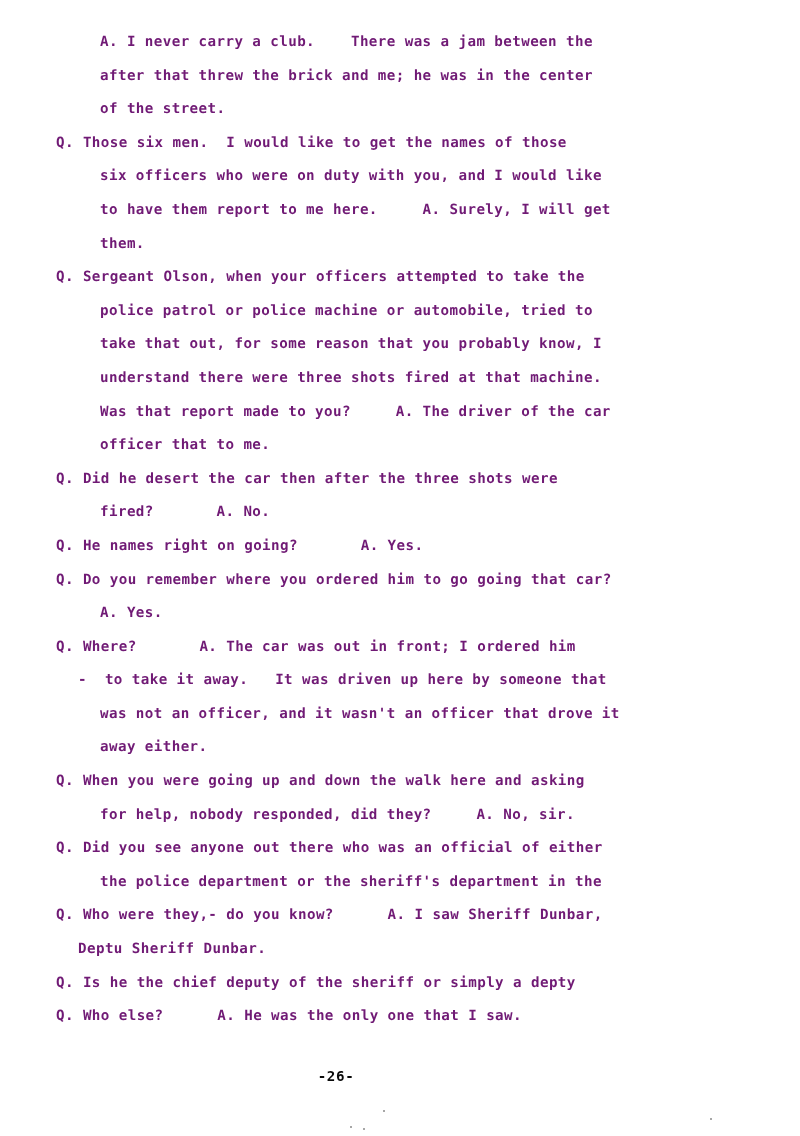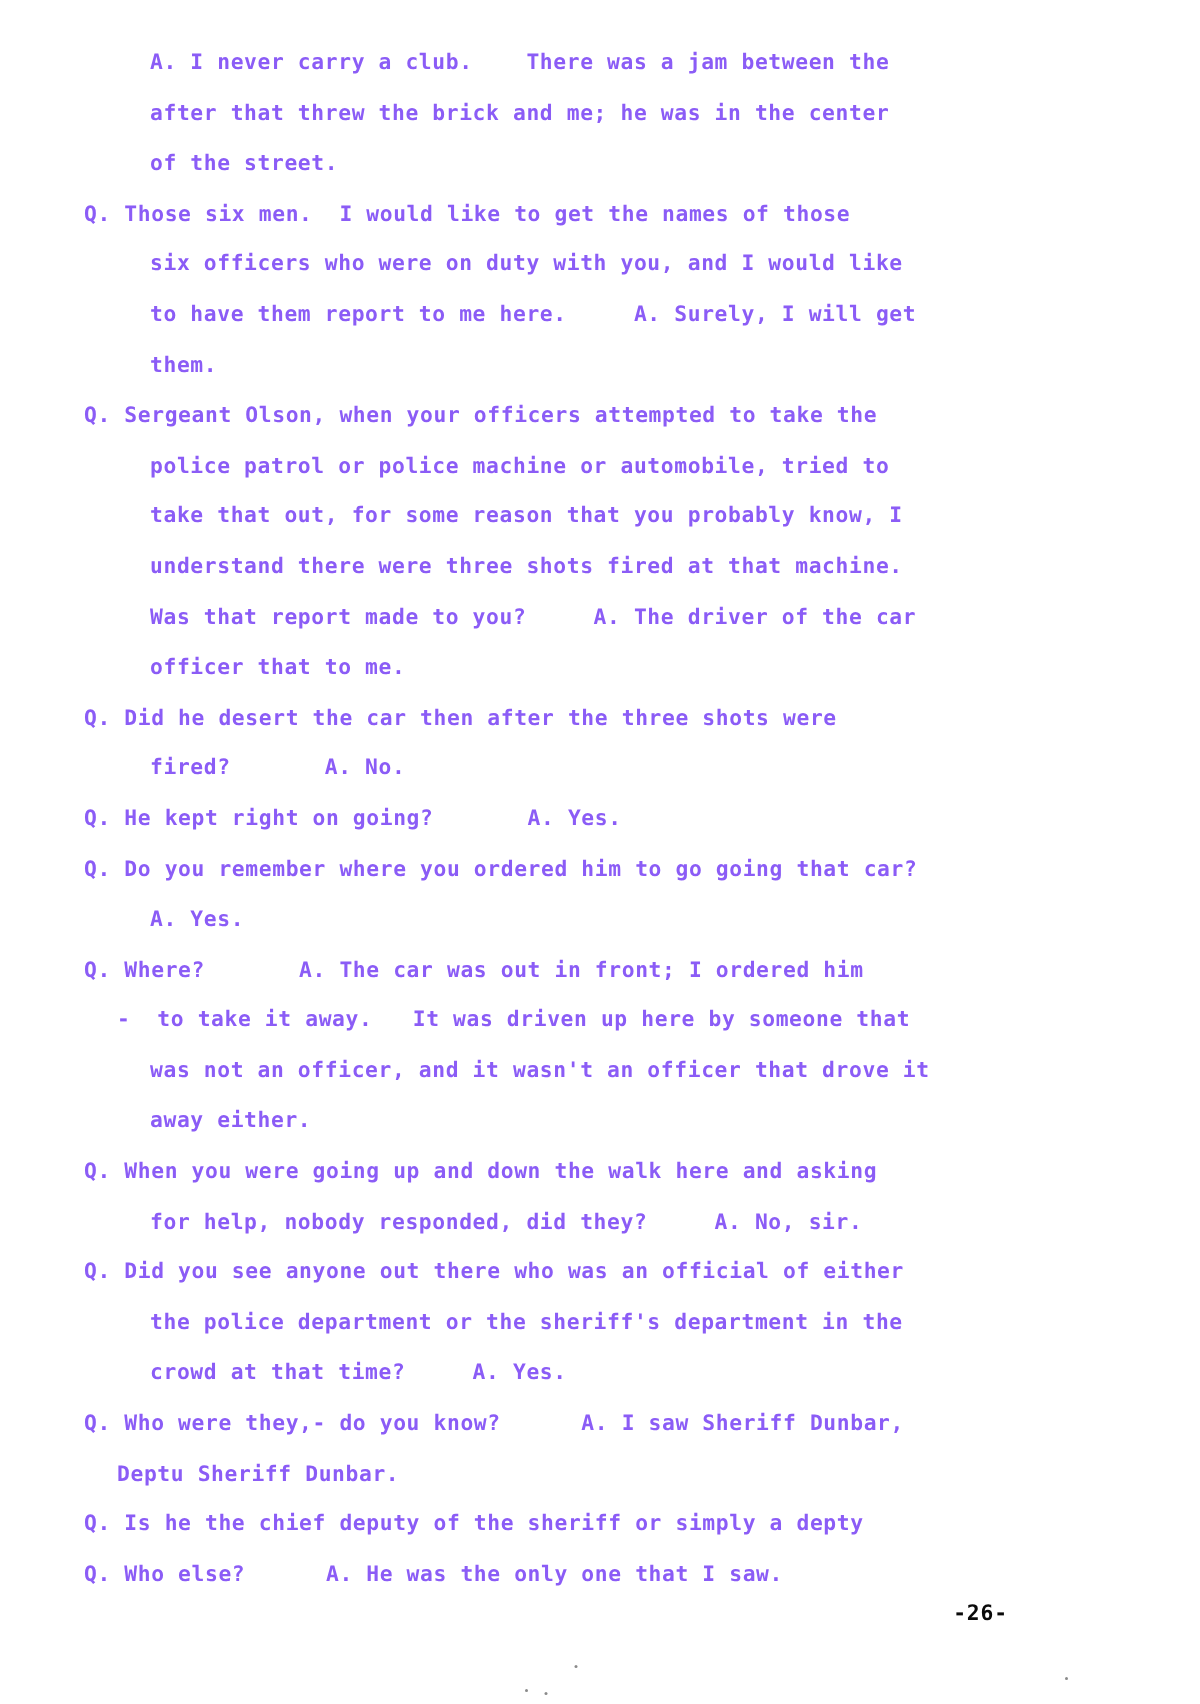--- a/index.html
+++ b/index.html
@@ -31,41 +31,41 @@
     width: 700px;
   }
 
   .line {
     display: block;
     white-space: pre;
     font-size: 14.2px;
     line-height: 33.6px;
     letter-spacing: 0.42px;
     font-weight: 700;
-    color: #8b5cf6;
+    color: #701a75;
     height: 33.6px;
     
     text-rendering: geometricPrecision;
   }
 
   
   .line.indent {
     padding-left: 44px;
   }
   .line.indent-small {
     padding-left: 22px;
   }
 
   
   #page-number {
     position: absolute;
     left: 0;
     top: 1068px;
     width: 672px;
-    text-align: right;
+    text-align: center;
     font-family: "DejaVu Sans Mono", "Liberation Mono", monospace;
     font-size: 14.2px;
     font-weight: 700;
     letter-spacing: 0.6px;
     color: #0a0a0a;
     white-space: pre;
   }
 
   
   .speck {
@@ -89,32 +89,31 @@
       <span class="line indent">to have them report to me here.     A. Surely, I will get</span>
       <span class="line indent">them.</span>
       <span class="line">Q. Sergeant Olson, when your officers attempted to take the</span>
       <span class="line indent">police patrol or police machine or automobile, tried to</span>
       <span class="line indent">take that out, for some reason that you probably know, I</span>
       <span class="line indent">understand there were three shots fired at that machine.</span>
       <span class="line indent">Was that report made to you?     A. The driver of the car</span>
       <span class="line indent">officer that to me.</span>
       <span class="line">Q. Did he desert the car then after the three shots were</span>
       <span class="line indent">fired?       A. No.</span>
-      <span class="line">Q. He kept right on going?       A. Yes.</span>
+      <span class="line">Q. He names right on going?       A. Yes.</span>
       <span class="line">Q. Do you remember where you ordered him to go going that car?</span>
       <span class="line indent">A. Yes.</span>
       <span class="line">Q. Where?       A. The car was out in front; I ordered him</span>
       <span class="line indent-small">-  to take it away.   It was driven up here by someone that</span>
       <span class="line indent">was not an officer, and it wasn't an officer that drove it</span>
       <span class="line indent">away either.</span>
       <span class="line">Q. When you were going up and down the walk here and asking</span>
       <span class="line indent">for help, nobody responded, did they?     A. No, sir.</span>
       <span class="line">Q. Did you see anyone out there who was an official of either</span>
       <span class="line indent">the police department or the sheriff's department in the</span>
-      <span class="line indent">crowd at that time?     A. Yes.</span>
       <span class="line">Q. Who were they,- do you know?      A. I saw Sheriff Dunbar,</span>
       <span class="line indent-small">Deptu Sheriff Dunbar.</span>
       <span class="line">Q. Is he the chief deputy of the sheriff or simply a depty</span>
       <span class="line">Q. Who else?      A. He was the only one that I saw.</span>
     </div>
 
   <div id="page-number">-26-</div>
 
   <div id="speck-layer">
       <div class="speck" style="left: 383px; top: 1110px; width: 2px; height: 2px;"></div>

